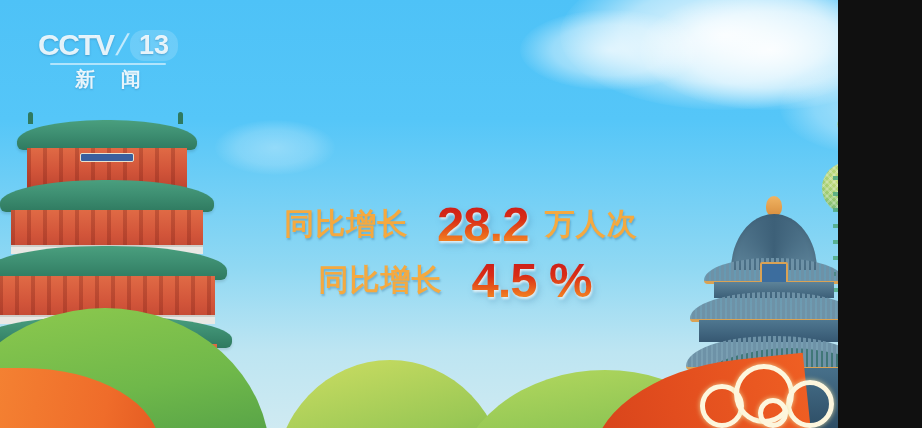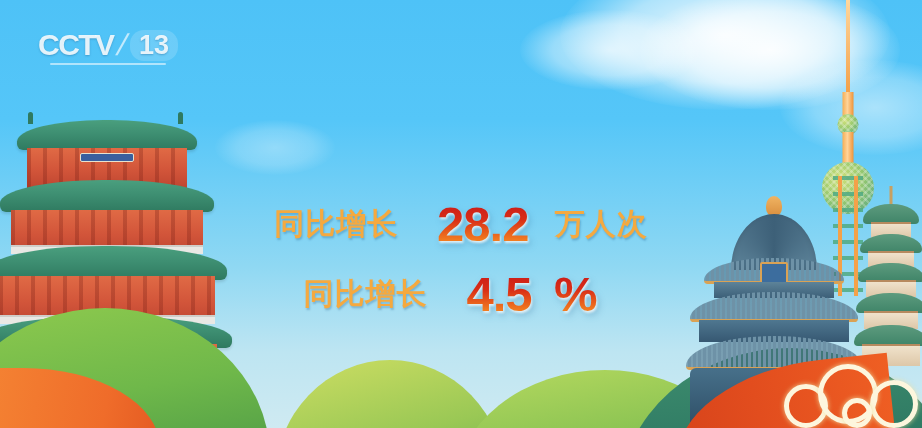--- a/index.html
+++ b/index.html
@@ -1,21 +1,21 @@
 <!DOCTYPE html>
 <html><head>
 <meta charset="utf-8">
 <title>CCTV-13 News Graphic</title>
 <style>
   * { margin:0; padding:0; box-sizing:border-box; }
   html,body { background:#101010; }
 
   #stage {
     position:relative;
-    width:922px; height:428px;
+    width:838px; height:428px;
     overflow:hidden;
     font-family:"Liberation Sans","DejaVu Sans",sans-serif;
     background:linear-gradient(180deg,#4ec2f7 0%,#55c6f8 28%,#8fd8f3 62%,#bde5f2 82%,#cfeaf2 100%);
   }
 
   
   .cloud-soft {
     position:absolute; border-radius:50%;
     background:radial-gradient(ellipse at 50% 50%, rgba(255,255,255,.92) 0%, rgba(255,255,255,.55) 45%, rgba(255,255,255,0) 72%);
     pointer-events:none;
@@ -177,36 +177,36 @@
   #banner .btxt {
     font-size:25px; font-weight:700; color:#ffffff; letter-spacing:.5px;
     white-space:nowrap;
     text-shadow:0 1px 1px rgba(90,0,0,.5);
   }
 
   
   .stat { position:absolute; width:922px; text-align:center; pointer-events:none;
           white-space:nowrap; }
   #stat1 { top:196px; }
-  #stat2 { top:266px; }
+  #stat2 { top:252px; }
 
   .lab {
     font-size:30px; font-weight:700; letter-spacing:1px;
     color:#f5a93f;
     text-shadow:1px 2px 2px rgba(30,90,140,.30);
     vertical-align:middle;
   }
   .big {
     font-size:49px; font-weight:700; letter-spacing:-1px;
     background:linear-gradient(180deg,#c4151b 0%,#d92d16 42%,#f07820 78%,#f79a2c 100%);
     -webkit-background-clip:text; background-clip:text;
     -webkit-text-fill-color:transparent; color:#d02b18;
     vertical-align:middle;
     filter:drop-shadow(1px 2px 1px rgba(255,255,255,.75)) drop-shadow(2px 3px 3px rgba(30,90,140,.25));
-    margin:0 22px;
+    margin:0 12px;
   }
   .big.pct { font-size:49px; }
   .gap { display:inline-block; width:8px; }
 </style>
 </head>
 <body>
 
 <div id="stage">
 
   <div class="cloud-soft cl1"></div>
@@ -297,20 +297,21 @@
     <div class="sw" style="left:64px;top:48px;width:30px;height:30px;"></div>
   </div>
 
   <div id="logo">
     <div class="row">
       <span class="mark">CCTV</span>
       <span class="slash">/</span>
       <span class="num">13</span>
     </div>
     <div class="uline"></div>
+    <div class="sub">新  闻</div>
   </div>
 
 
 
 
   <div class="stat" id="stat1">
     <span class="lab">同比增长</span>
     <span class="gap"></span>
     <span class="big">28.2</span>
     <span class="lab">万人次</span>

